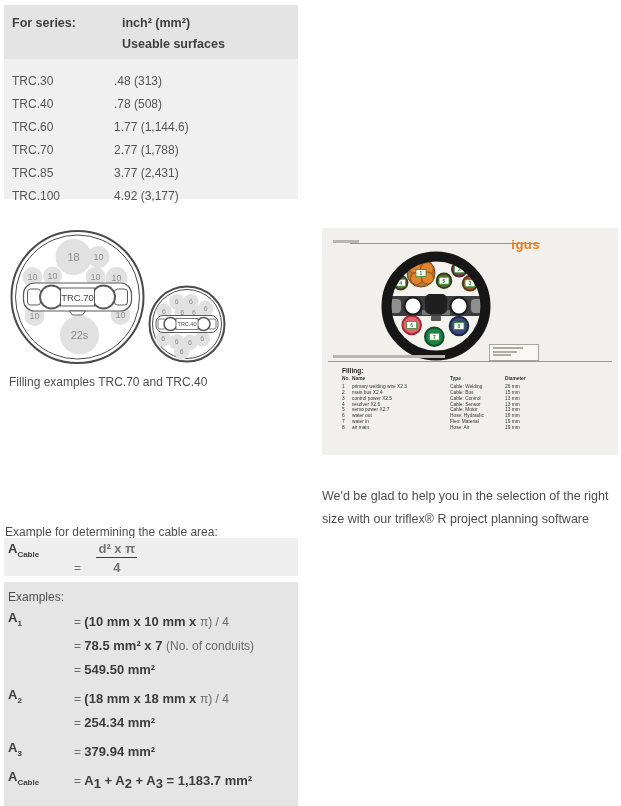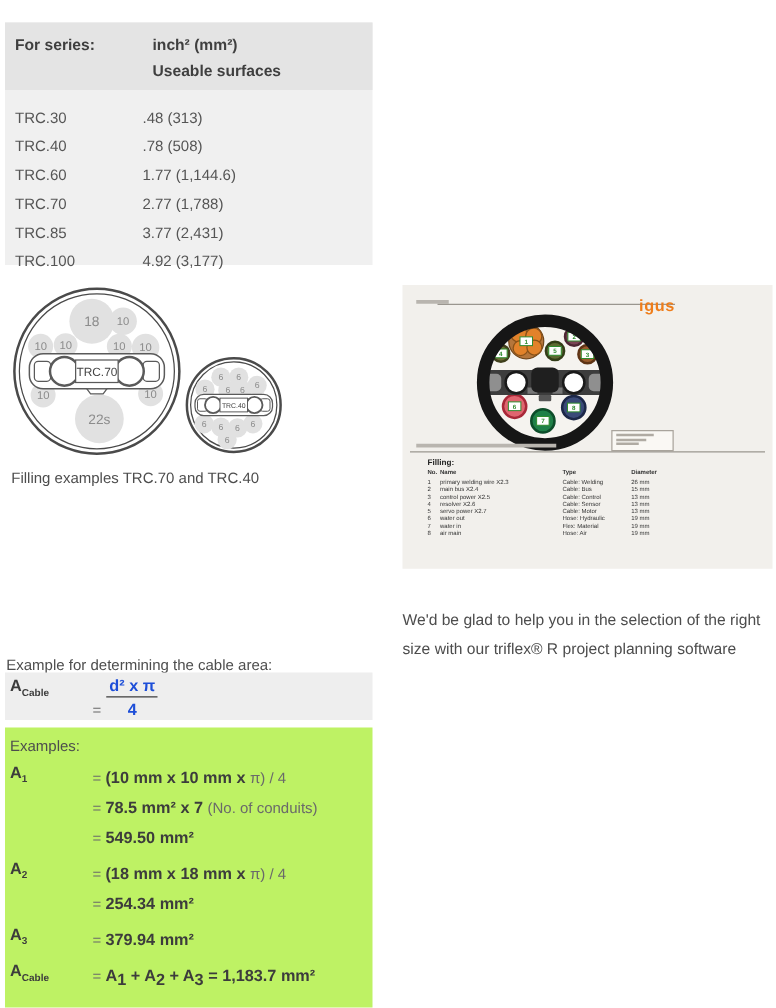--- a/index.html
+++ b/index.html
@@ -3,21 +3,21 @@
 <meta charset="utf-8">
 <style>
   html,body{margin:0;padding:0;}
   body{
     width:621px;height:806px;position:relative;overflow:hidden;
     background:#ffffff;
     font-family:"Liberation Sans","DejaVu Sans",sans-serif;
     color:#4d4d4d;
   }
   
-  .sizes-table{position:absolute;left:4px;top:18px;width:294px;height:194px;background:#f0f0f0;}
+  .sizes-table{position:absolute;left:4px;top:5px;width:294px;height:194px;background:#f0f0f0;}
   .sizes-header{background:#e4e4e4;height:54px;display:grid;grid-template-columns:110px 1fr;padding:8px 0 0 8px;box-sizing:border-box;}
   .sizes-header .h{font-weight:bold;font-size:12.5px;color:#3f3f3f;line-height:21px;}
   .sizes-body{padding:10px 0 0 8px;}
   .sizes-row{display:grid;grid-template-columns:102px 1fr;height:23px;align-items:center;}
   .sizes-row .c{font-size:12px;color:#555;}
   
   .diagrams{position:absolute;left:4px;top:225px;width:300px;height:145px;}
   .diagram-caption{position:absolute;left:9px;top:375px;font-size:12px;color:#4d4d4d;}
   
   .sw-panel{position:absolute;left:322px;top:228px;width:296px;height:227px;background:#f2f0ec;}
@@ -30,24 +30,24 @@
   .sw-legendbox .bar{height:2px;background:#b0aba3;margin-bottom:1.5px;}
   .sw-botline{position:absolute;left:6px;top:133px;width:284px;height:1px;background:#9a968f;}
   .sw-fill-title{position:absolute;left:20px;top:139px;font-size:6.5px;font-weight:bold;color:#222;}
   .sw-fill-table{position:absolute;left:20px;top:148px;width:256px;font-size:4.8px;color:#333;}
   .fill-hrow,.fill-row{display:grid;grid-template-columns:10px 98px 55px auto;line-height:5.8px;}
   .fill-hrow{font-weight:bold;margin-bottom:2.5px;}
   .sw-caption{position:absolute;left:322px;top:456px;width:294px;font-size:12.5px;color:#4d4d4d;line-height:1.85;margin-top:29px;}
   
   .calc-intro{position:absolute;left:5px;top:525px;font-size:12px;color:#4d4d4d;}
   .calc-block1{position:absolute;left:4px;top:538px;width:294px;height:38px;background:#eeeeee;display:flex;align-items:flex-start;padding-top:3px;box-sizing:border-box;}
-  .calc-block2{position:absolute;left:4px;top:582px;width:294px;height:224px;background:#bef264;box-sizing:border-box;padding:8px 0 0 0;}
+  .calc-block2{position:absolute;left:4px;top:582px;width:294px;height:224px;background:#e5e5e5;box-sizing:border-box;padding:8px 0 0 0;}
   .calc-label{width:70px;padding-left:4px;box-sizing:border-box;font-weight:bold;font-size:13px;color:#3c3c3c;}
   .calc-label sub{font-size:8px;font-weight:bold;}
-  .frac{display:inline-block;font-weight:bold;font-size:13px;color:#1d4ed8;}
+  .frac{display:inline-block;font-weight:bold;font-size:13px;color:#737373;margin-left:11px;}
   .frac .num{border-bottom:1.5px solid #3c3c3c;padding:0 2px 1px 2px;}
   .frac .den{padding-top:2px;text-align:center;}
   .eq{color:#6a6a6a;font-weight:normal;font-size:12px;}
   .examples-label{font-size:12px;color:#4d4d4d;padding-left:4px;margin-bottom:6px;}
   .calc-item{display:flex;margin-bottom:5px;}
   .calc-lines{flex:1;}
   .calc-line{line-height:24px;font-size:12px;color:#6a6a6a;}
   .calc-line .b{font-weight:bold;font-size:13px;color:#3c3c3c;}
   .calc-line sub{font-size:8px;}
   

